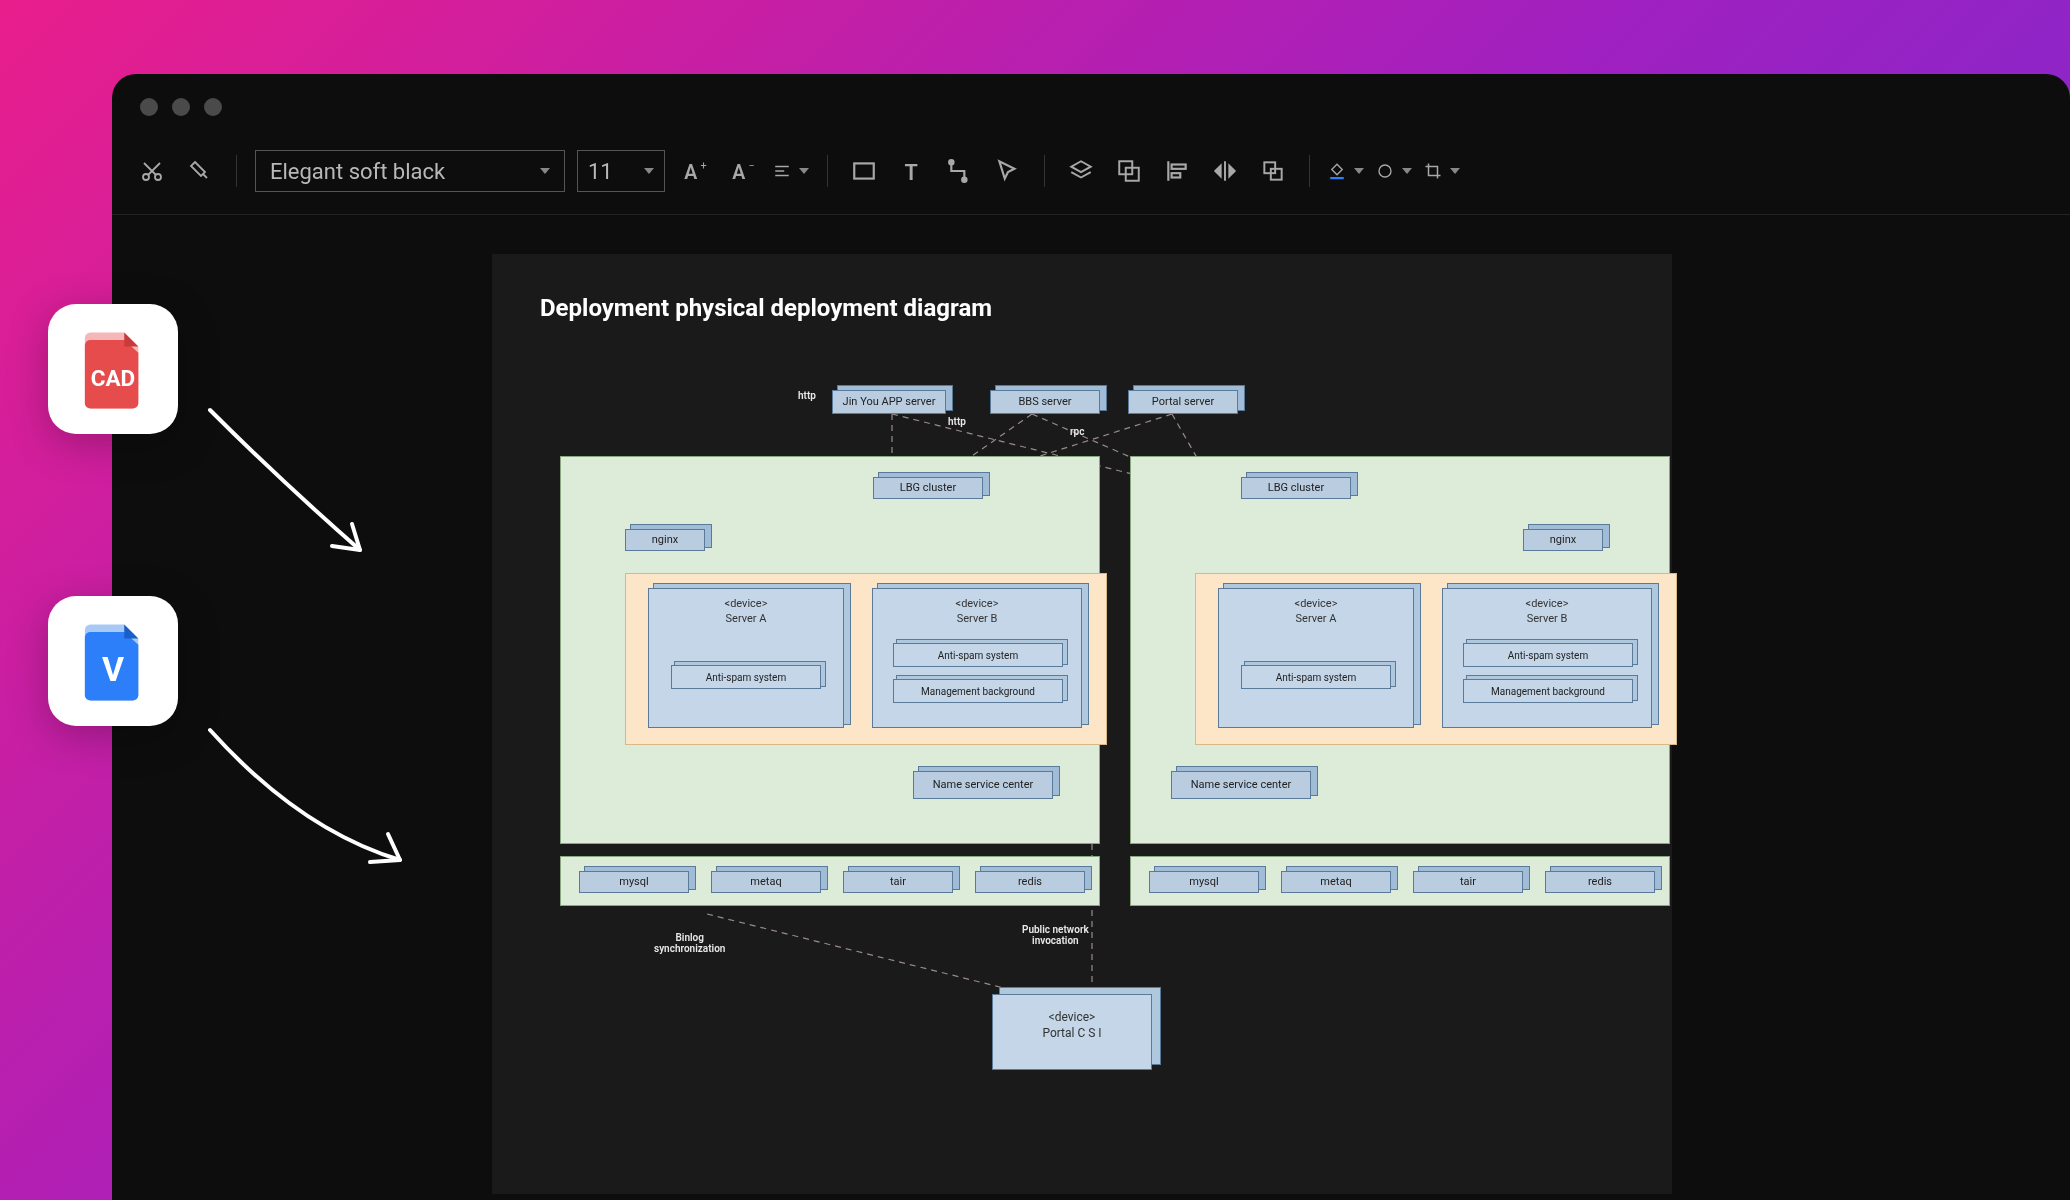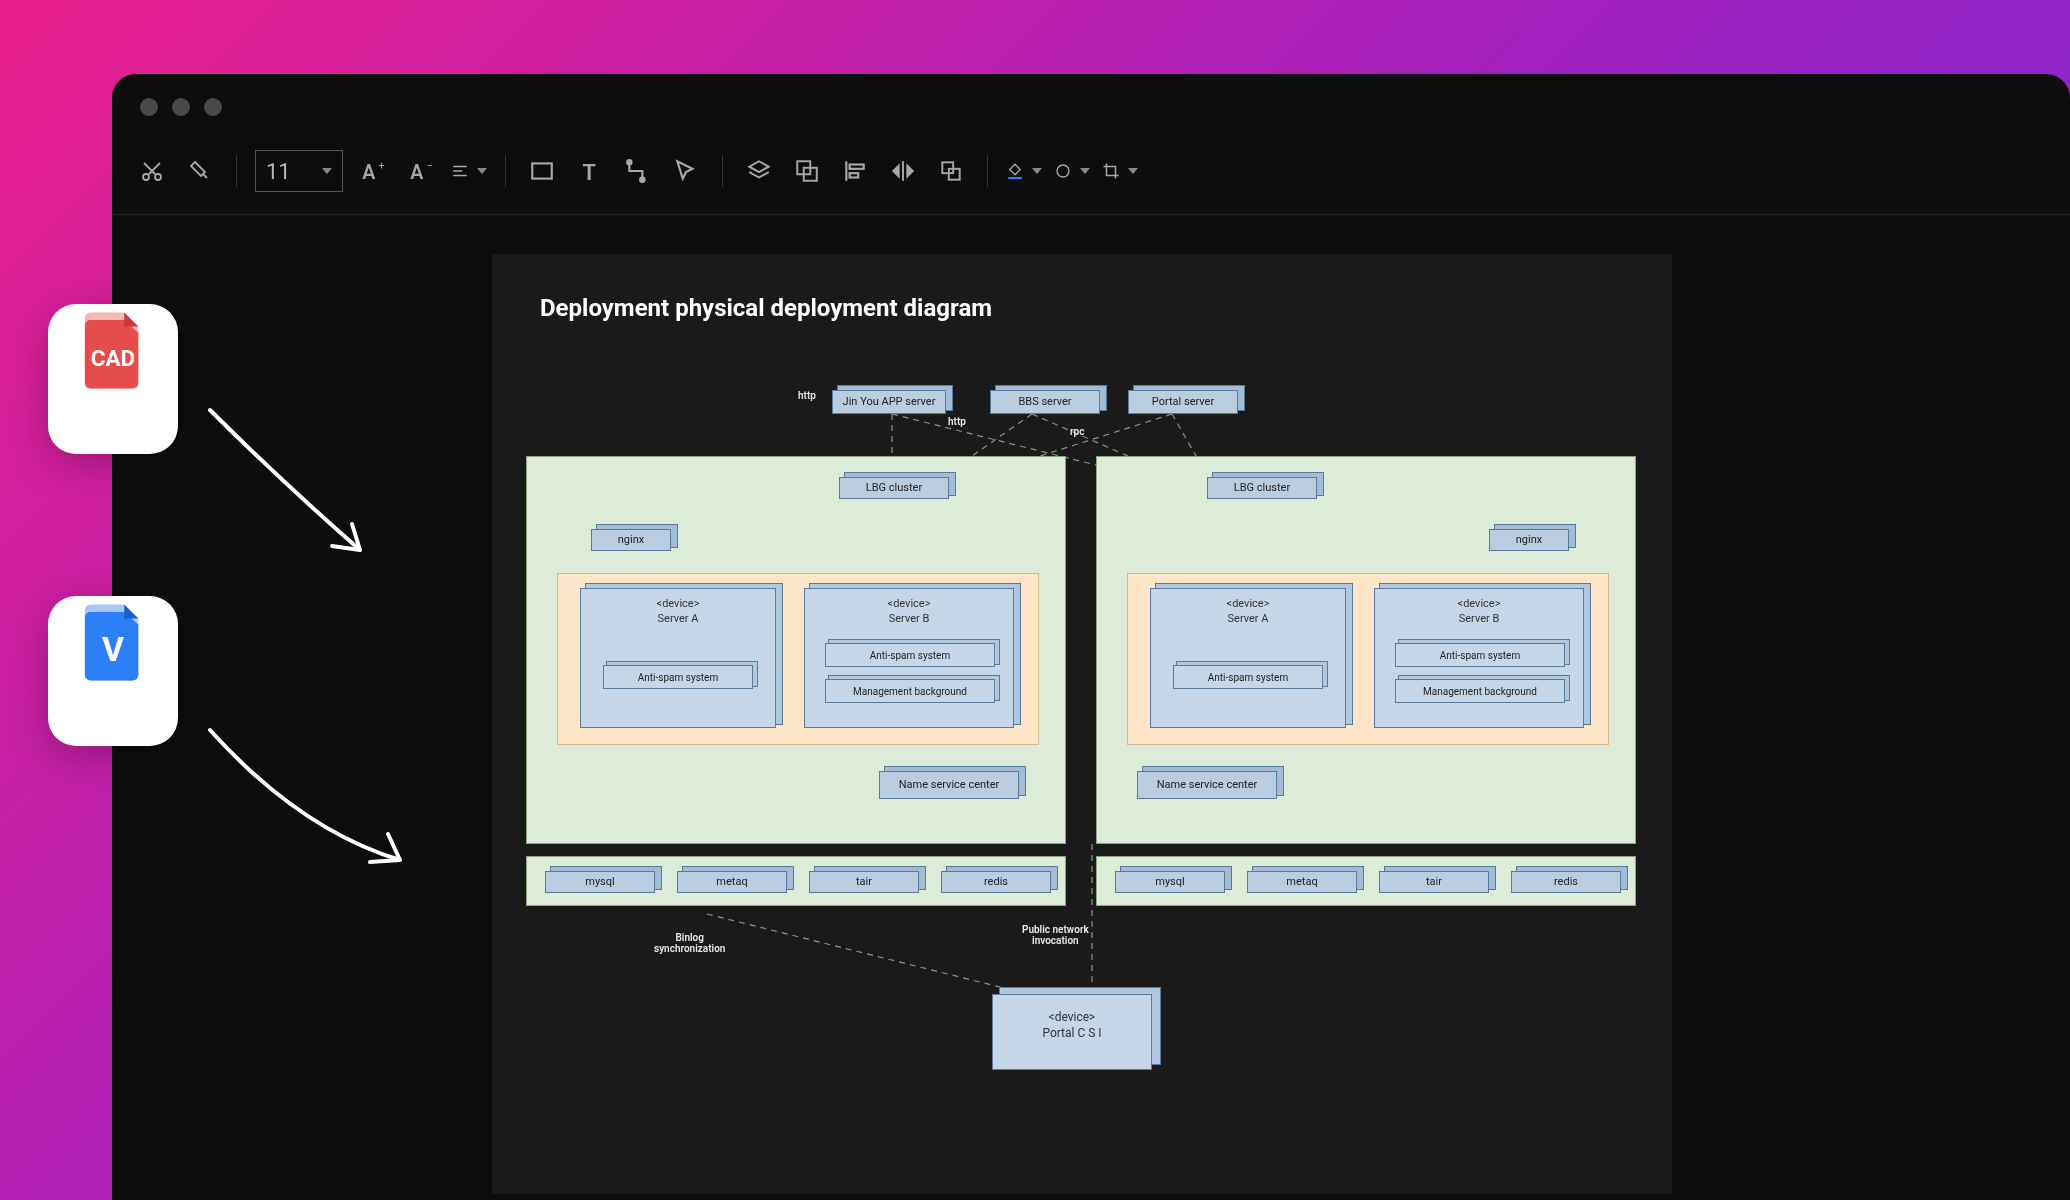--- a/index.html
+++ b/index.html
@@ -127,20 +127,21 @@
   text-align: center;
   line-height: 1.2;
 }
 .node.cube {
   box-shadow: 6px -4px 0 #a0bcd6, 6px -4px 0 1px #5a7a9a;
 }
 .region {
   position: absolute;
   background: #dcecd8;
   border: 1px solid #8aa680;
+  margin-left: 34px;
 }
 .region.inner {
   background: #fde6c8;
   border: 1px solid #d8b888;
 }
 .device-box {
   position: absolute;
   background: #c4d6e8;
   border: 1px solid #5a7a9a;
   box-shadow: 6px -4px 0 #b0c8de, 6px -4px 0 1px #5a7a9a;
@@ -174,25 +175,26 @@
   position: absolute;
   font-size: 10px;
   color: #e8e8e8;
   font-weight: 600;
 }
 
 
 .file-badge {
   position: absolute;
   width: 130px;
-  height: 150px;
+  height: 130px;
   background: #fff;
   border-radius: 28px;
   box-shadow: 0 10px 40px rgba(0,0,0,0.25);
   display: flex;
+  align-items: center;
   justify-content: center;
 }
 
 
 .arrow-drawn {
   position: absolute;
   stroke: #fff;
   fill: none;
   stroke-width: 4;
   stroke-linecap: round;
@@ -233,20 +235,23 @@
           <line x1="15.5" y1="15.5" x2="4" y2="4"></line>
         </svg>
     </div>
     <div class="tool-icon">
       <svg width="24" height="24" viewBox="0 0 24 24" fill="none" stroke="currentColor" stroke-width="1.8">
           <path d="M7 3l10 10-4 4L3 7z"></path>
           <path d="M15 15l4 4"></path>
         </svg>
     </div>
     <div class="divider"></div>
+    <div class="style-select caret-down">
+      <span>Elegant soft black</span>
+    </div>
     <div class="size-select caret-down">
       <span>11</span>
     </div>
     <div class="tool-icon">
       <svg width="26" height="26" viewBox="0 0 24 24" fill="currentColor">
           <text x="2" y="19" font-size="18" font-weight="600">A</text>
           <text x="17" y="10" font-size="10">+</text>
         </svg>
     </div>
     <div class="tool-icon">

